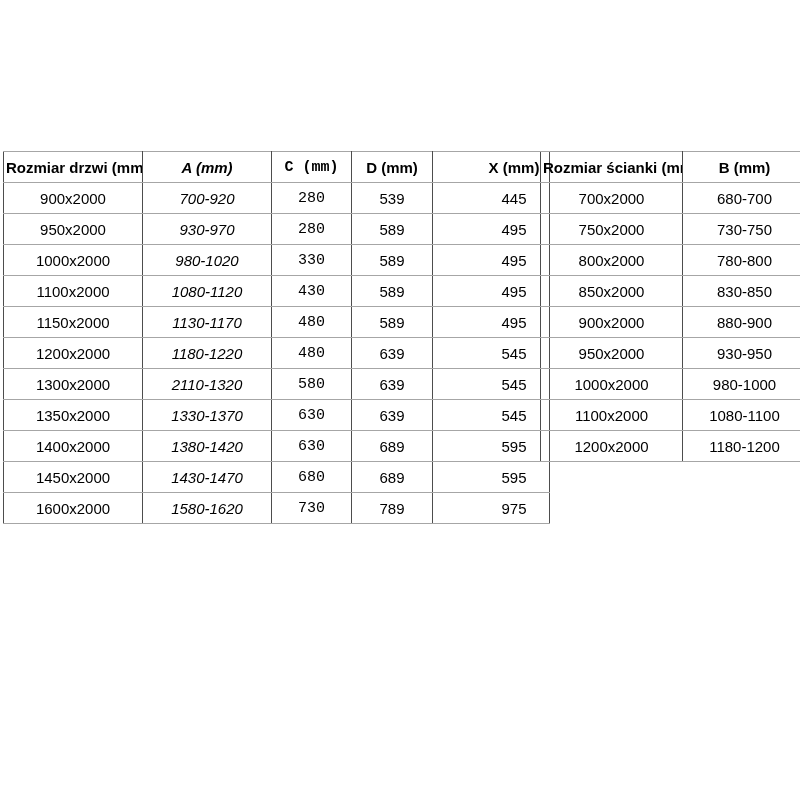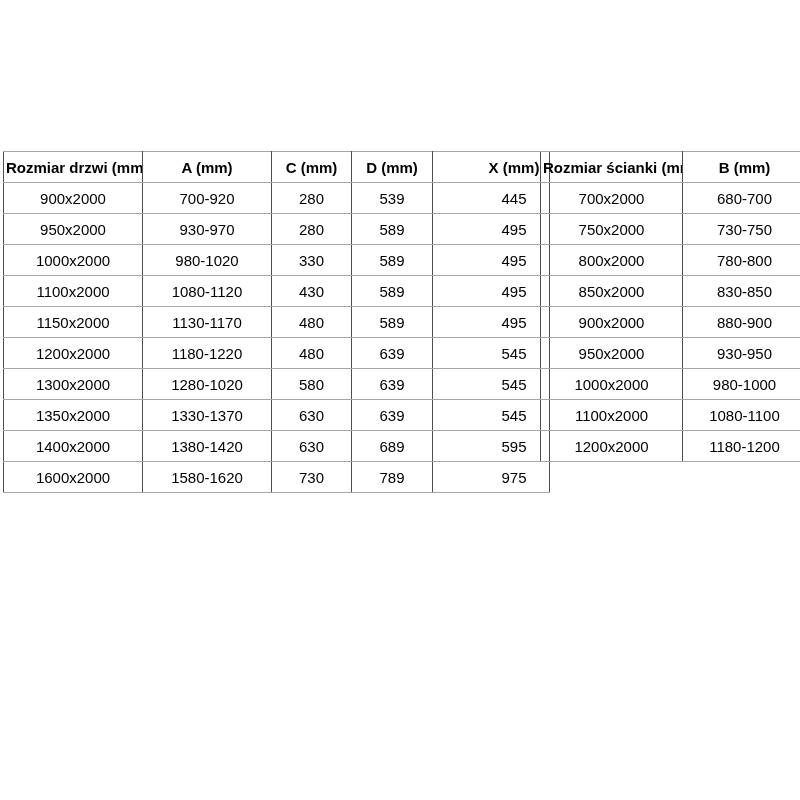--- a/index.html
+++ b/index.html
@@ -40,22 +40,22 @@
   }
   .tbl td {
     font-weight: normal;
   }
   .tbl-doors {
     left: 3px;
     top: 151px;
     width: 475px;
   }
   .tbl-doors th:nth-child(1), .tbl-doors td:nth-child(1) { width: 134px; }
-  .tbl-doors th:nth-child(2), .tbl-doors td:nth-child(2) { width: 124px; }
-  .tbl-doors th:nth-child(3), .tbl-doors td:nth-child(3) { width: 75px; }
+  .tbl-doors th:nth-child(2), .tbl-doors td:nth-child(2) { width: 124px; font-style: italic; }
+  .tbl-doors th:nth-child(3), .tbl-doors td:nth-child(3) { width: 75px; font-family: Liberation Mono, monospace; }
   .tbl-doors th:nth-child(4), .tbl-doors td:nth-child(4) { width: 76px; }
   .tbl-doors th:nth-child(5), .tbl-doors td:nth-child(5) { width: 66px; padding-left: 48px; }
   .tbl-walls {
     left: 540px;
     top: 151px;
     width: 256px;
   }
   .tbl-walls th:nth-child(1), .tbl-walls td:nth-child(1) { width: 137px; }
   .tbl-walls th:nth-child(2), .tbl-walls td:nth-child(2) { width: 119px; }
 </style>
@@ -111,40 +111,47 @@
         </tr>
         <tr>
           <td>1200x2000</td>
           <td>1180-1220</td>
           <td>480</td>
           <td>639</td>
           <td>545</td>
         </tr>
         <tr>
           <td>1300x2000</td>
-          <td>1280-1020</td>
+          <td>2110-1320</td>
           <td>580</td>
           <td>639</td>
           <td>545</td>
         </tr>
         <tr>
           <td>1350x2000</td>
           <td>1330-1370</td>
           <td>630</td>
           <td>639</td>
           <td>545</td>
         </tr>
         <tr>
           <td>1400x2000</td>
           <td>1380-1420</td>
           <td>630</td>
           <td>689</td>
           <td>595</td>
         </tr>
         <tr>
+          <td>1450x2000</td>
+          <td>1430-1470</td>
+          <td>680</td>
+          <td>689</td>
+          <td>595</td>
+        </tr>
+        <tr>
           <td>1600x2000</td>
           <td>1580-1620</td>
           <td>730</td>
           <td>789</td>
           <td>975</td>
         </tr>
       </tbody>
     </table>
   <table class="tbl tbl-walls">
       <thead>

